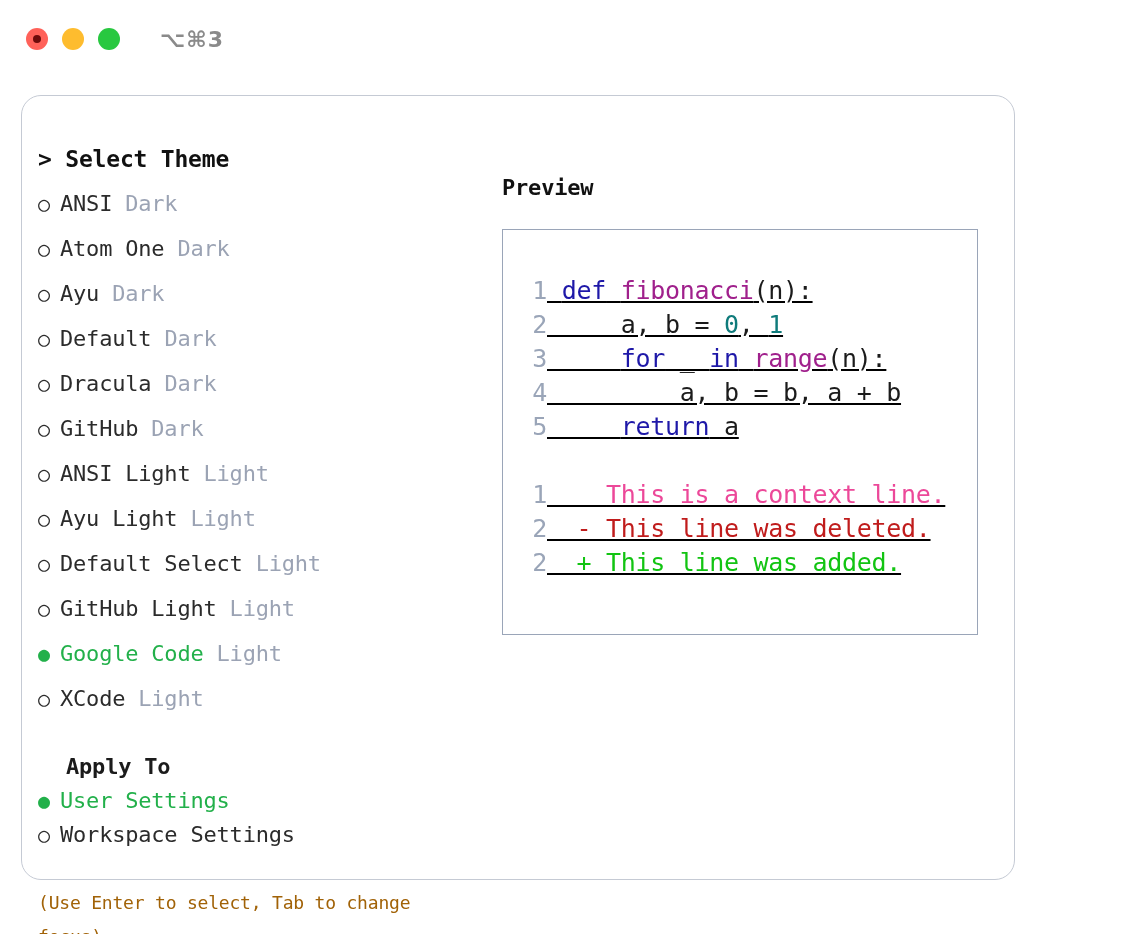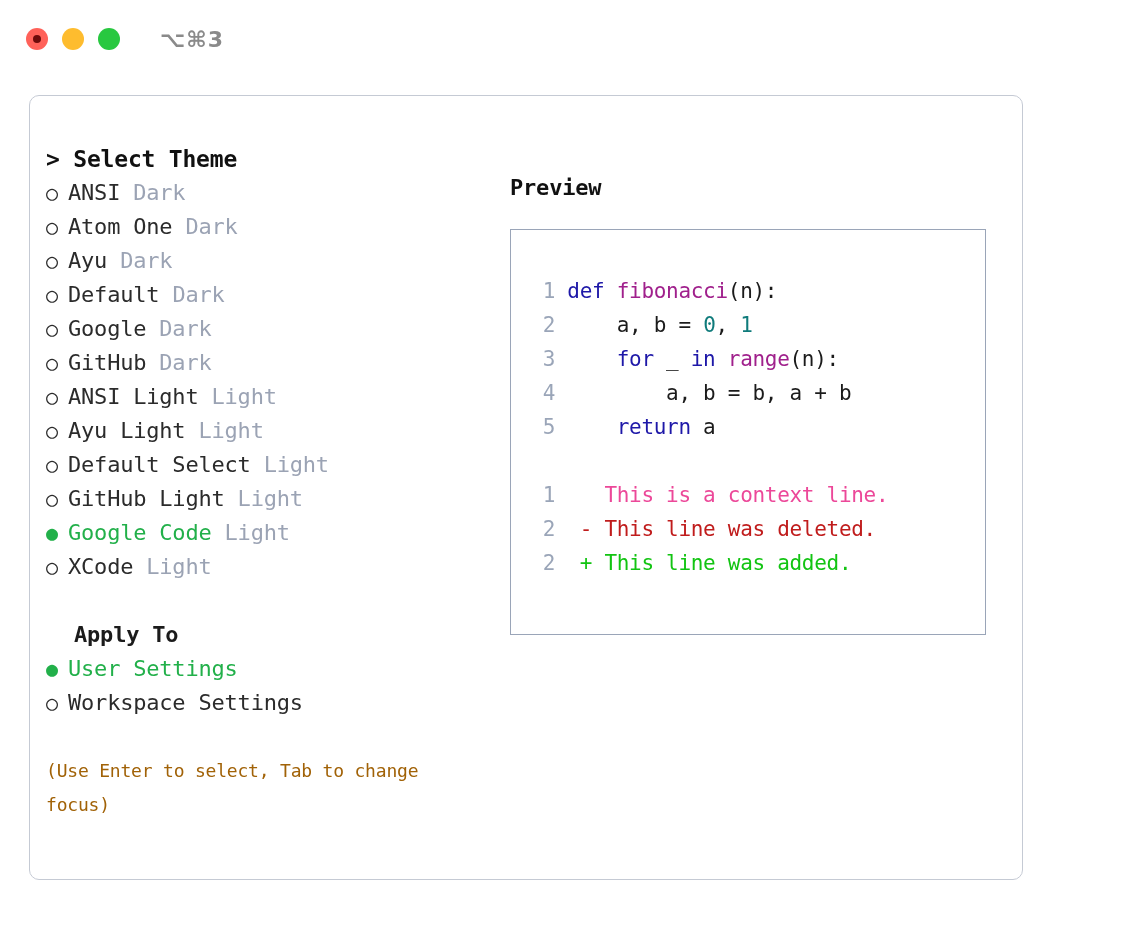--- a/index.html
+++ b/index.html
@@ -45,24 +45,24 @@
     font-family: "DejaVu Sans", "Liberation Sans", sans-serif;
     font-size: 22px;
     font-weight: 600;
     color: #8a8a8a;
     letter-spacing: 1px;
   }
 
   
   .panel {
     position: absolute;
-    left: 29px; top: 95px;
+    left: 21px; top: 95px;
     width: 994px; height: 785px;
     border: 1.6px solid #c5cad4;
-    border-radius: 10px;
+    border-radius: 20px;
     background: #ffffff;
   }
 
   
   .left-col {
     position: absolute;
     left: 16px; top: 46px;
     width: 440px;
   }
   .heading-row {
@@ -86,21 +86,21 @@
     display: inline-block;
     width: 22px;
     flex: 0 0 22px;
     font-size: 20px;
     color: #2b2b2b;
     line-height: 34px;
   }
   .bullet.filled { color: #22b04a; }
   .row-name { color: #2b2b2b; }
   .row-name.selected { color: #22b04a; }
-  .row-tag { color: #9ba3b4; }
+  .row-tag { color: #9ba3b4; margin-top: 11px; }
   .sp { white-space: pre; }
 
   .apply-title {
     font-size: 22px;
     line-height: 34px;
     color: #1b1b1b;
     white-space: pre;
     padding-left: 28px;
     letter-spacing: -0.2px;
     font-weight: bold;
@@ -131,24 +131,25 @@
   }
   .preview-box {
     margin-top: 24px;
     width: 476px;
     height: 406px;
     border: 1.6px solid #9aa5b8;
     background: #ffffff;
     padding: 44px 0 0 18px;
   }
   .code-line {
-    font-size: 21px;
+    font-size: 25px;
     line-height: 34px;
     white-space: pre;
     letter-spacing: -0.3px;
+    text-decoration: underline;
   }
   .ln {
     display: inline-block;
     width: 26px;
     text-align: right;
     color: #9aa5b8;
   }
   .kw   { color: #1e18a8; }
   .fn   { color: #a0208c; }
   .num  { color: #0f7b7b; }
@@ -177,21 +178,21 @@
   <div class="panel">
 
     <div class="left-col">
       <div class="heading-row">&gt; Select Theme</div>
 
       <div id="theme-list">
           <div class="theme-row"><span class="bullet">○</span><span class="row-name">ANSI</span><span class="sp"> </span><span class="row-tag">Dark</span></div>
           <div class="theme-row"><span class="bullet">○</span><span class="row-name">Atom One</span><span class="sp"> </span><span class="row-tag">Dark</span></div>
           <div class="theme-row"><span class="bullet">○</span><span class="row-name">Ayu</span><span class="sp"> </span><span class="row-tag">Dark</span></div>
           <div class="theme-row"><span class="bullet">○</span><span class="row-name">Default</span><span class="sp"> </span><span class="row-tag">Dark</span></div>
-          <div class="theme-row"><span class="bullet">○</span><span class="row-name">Google</span><span class="sp"> </span><span class="row-tag">Dark</span></div>
+          <div class="theme-row"><span class="bullet">○</span><span class="row-name">Dracula</span><span class="sp"> </span><span class="row-tag">Dark</span></div>
           <div class="theme-row"><span class="bullet">○</span><span class="row-name">GitHub</span><span class="sp"> </span><span class="row-tag">Dark</span></div>
           <div class="theme-row"><span class="bullet">○</span><span class="row-name">ANSI Light</span><span class="sp"> </span><span class="row-tag">Light</span></div>
           <div class="theme-row"><span class="bullet">○</span><span class="row-name">Ayu Light</span><span class="sp"> </span><span class="row-tag">Light</span></div>
           <div class="theme-row"><span class="bullet">○</span><span class="row-name">Default Select</span><span class="sp"> </span><span class="row-tag">Light</span></div>
           <div class="theme-row"><span class="bullet">○</span><span class="row-name">GitHub Light</span><span class="sp"> </span><span class="row-tag">Light</span></div>
           <div class="theme-row"><span class="bullet filled">●</span><span class="row-name selected">Google Code</span><span class="sp"> </span><span class="row-tag">Light</span></div>
           <div class="theme-row"><span class="bullet">○</span><span class="row-name">XCode</span><span class="sp"> </span><span class="row-tag">Light</span></div>
         </div>
 
       <div class="spacer-line"></div>

